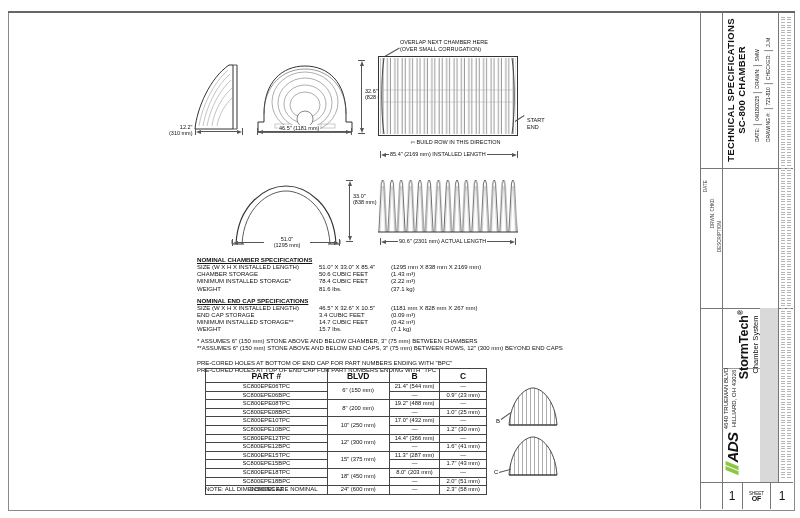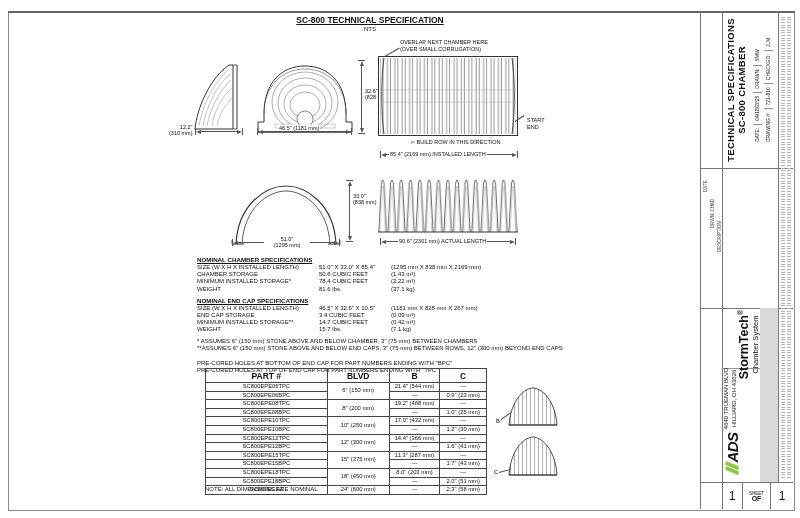--- a/index.html
+++ b/index.html
@@ -59,24 +59,20 @@
   .sheetlbl .of{font-size:7px;font-weight:600;}
 </style>
 </head>
 <body>
 
 <div id="sheet">
 
   <div class="abs" style="left:8px;top:12px;width:785px;height:497px;border:1px solid #8a8a8a;"></div>
   <div class="ln" style="left:8px;top:11px;width:787px;height:2px;background:#666;"></div>
 
-  <div class="abs ctr" style="left:280px;top:15px;width:180px;">
-    <div style="font-size:8.5px;font-weight:bold;text-decoration:underline;">SC-800 TECHNICAL SPECIFICATION</div>
-    <div style="font-size:6px;margin-top:1px;">NTS</div>
-  </div>
 
   <div class="abs t5" style="left:400px;top:39px;">
     <div>OVERLAP NEXT CHAMBER HERE</div>
     <div>(OVER SMALL CORRUGATION)</div>
   </div>
   <div class="leader" style="left:383px;top:57px;width:19px;transform:rotate(-30deg);"></div>
 
   <div class="abs" style="left:186px;top:62px;">
     <svg width="56" height="70" viewBox="0 0 56 70">
       <path d="M47,3 L47,67 L9,67 C11,46 24,16 43,3 Z" fill="#fff" stroke="#333" stroke-width="1"></path>

